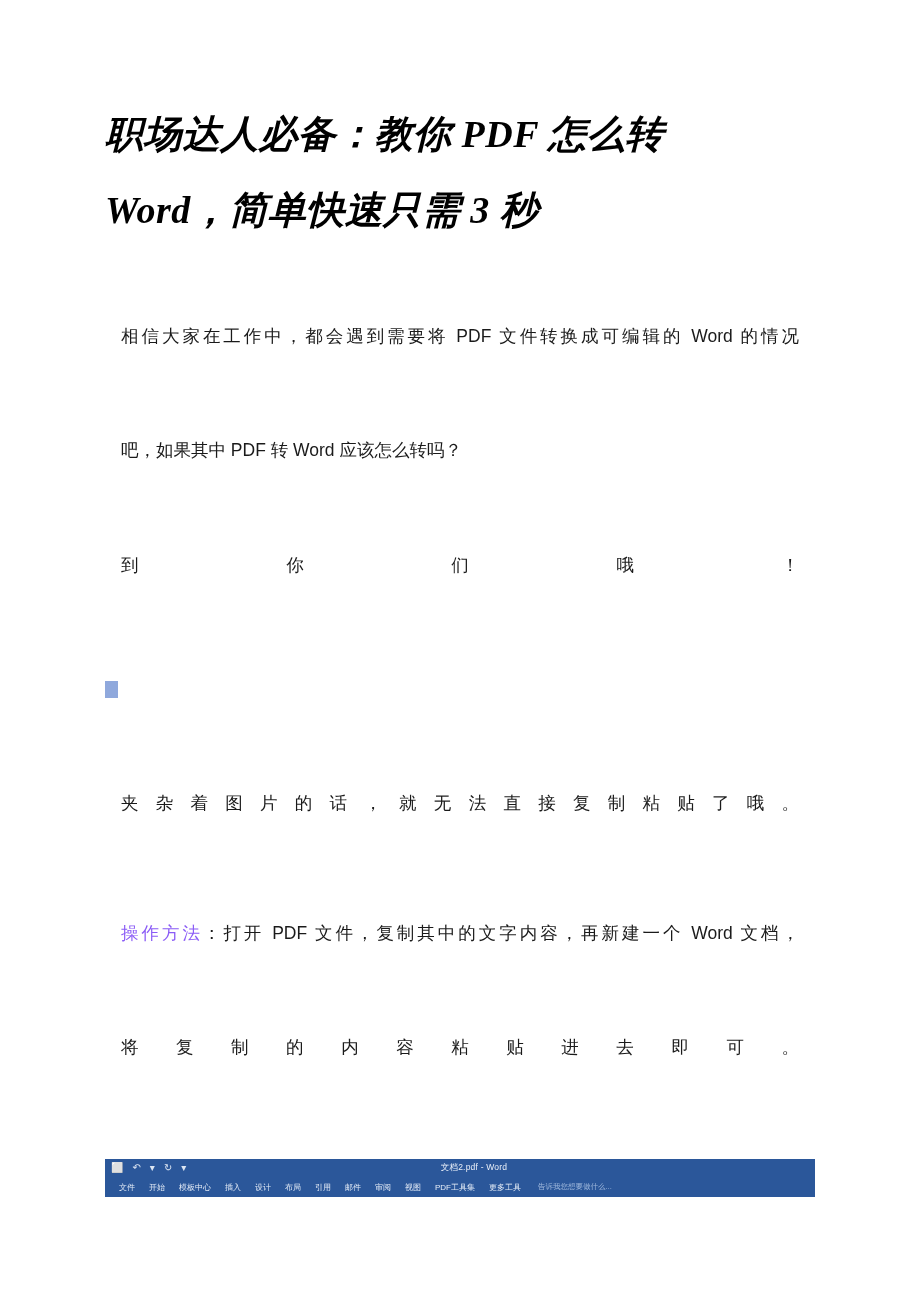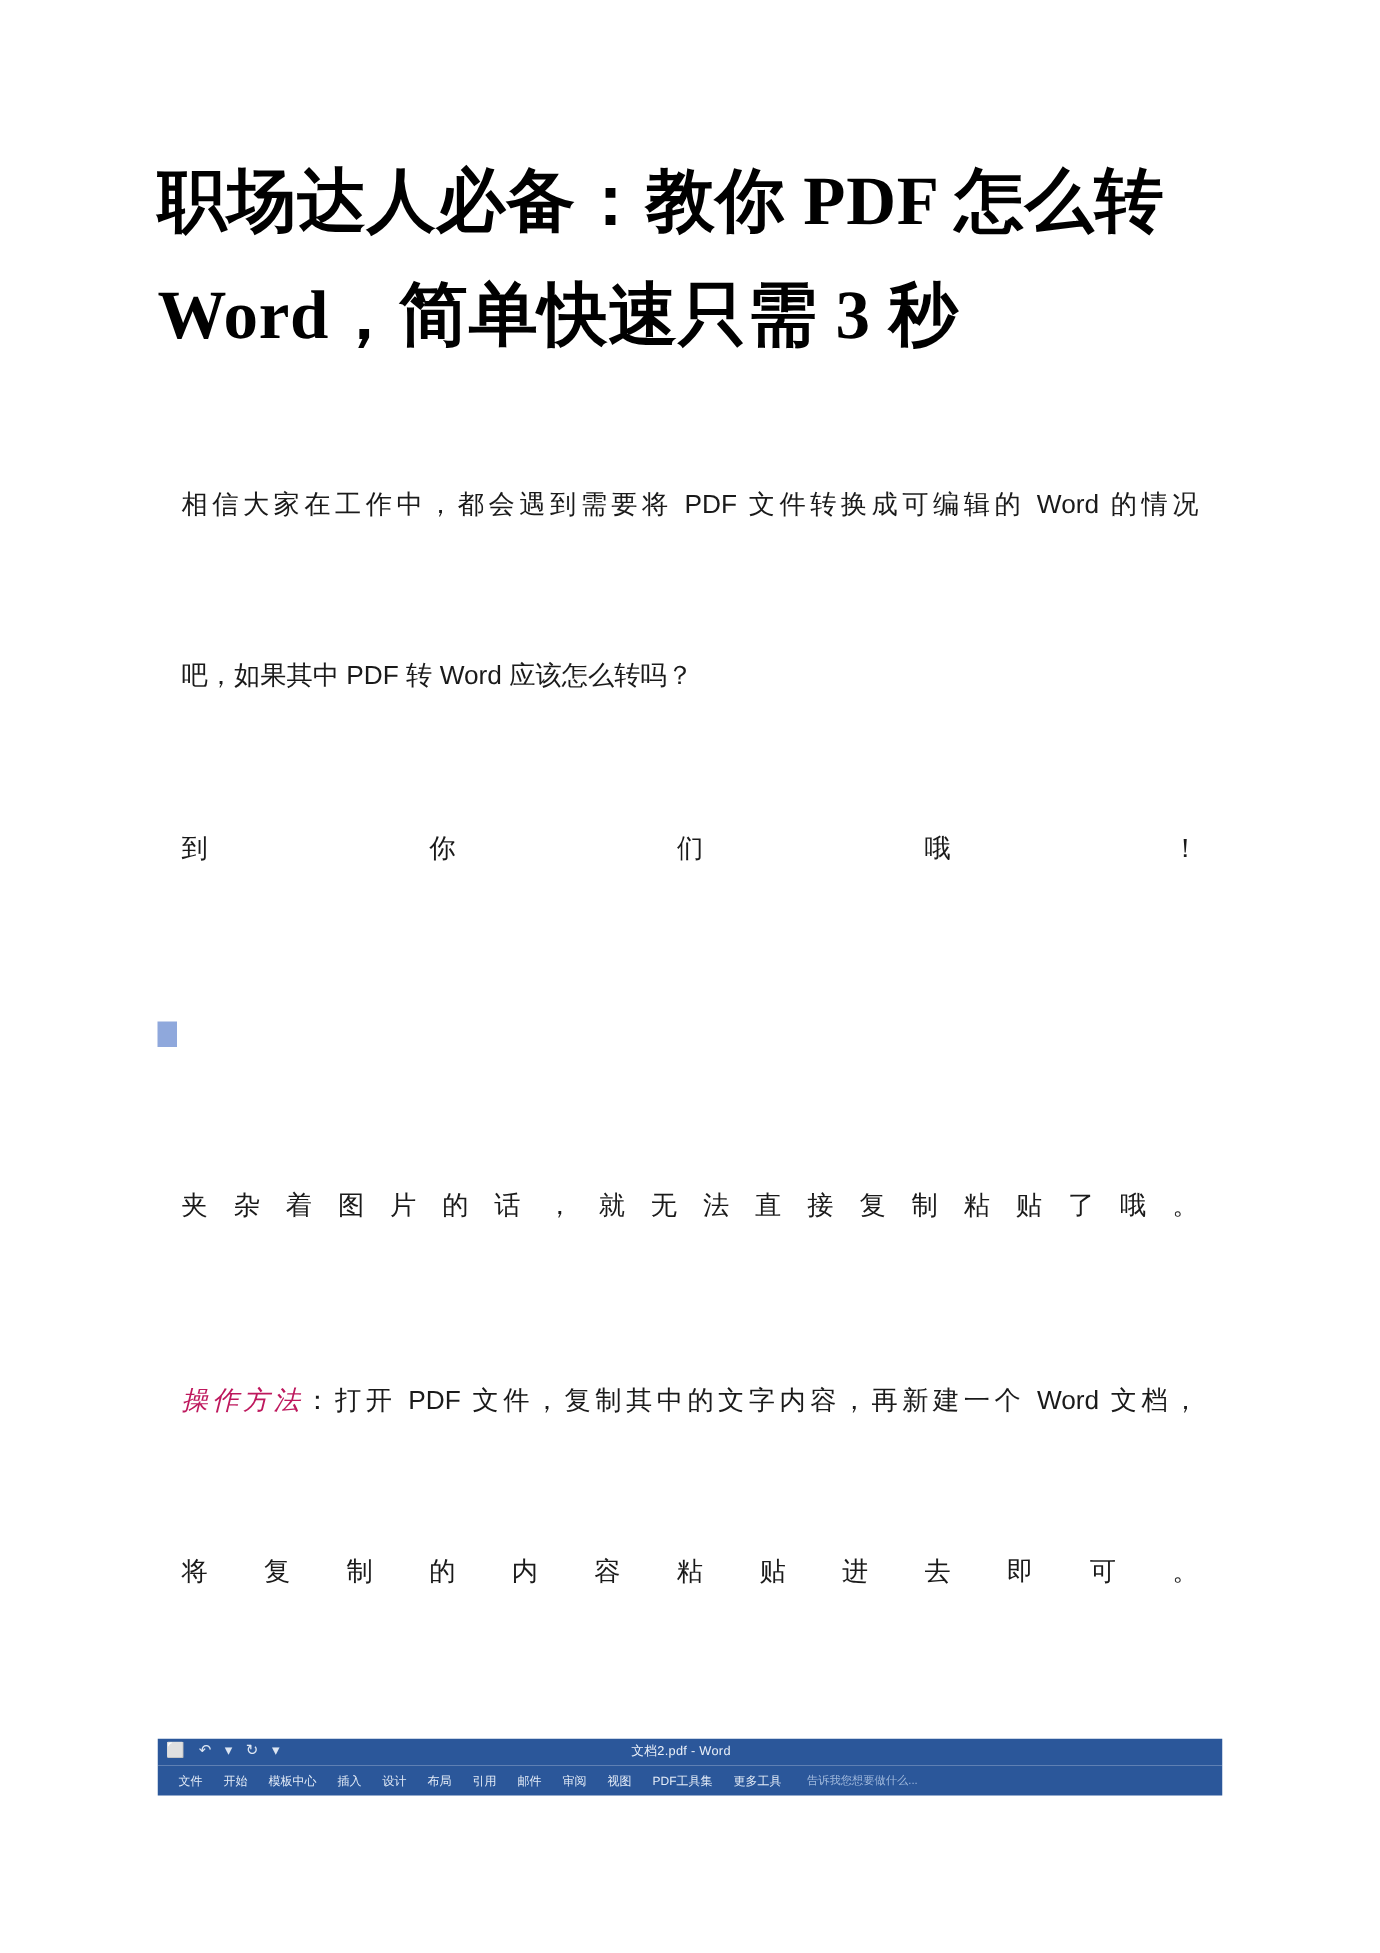--- a/index.html
+++ b/index.html
@@ -8,22 +8,22 @@
     font-family:"Liberation Sans","DejaVu Sans",sans-serif;
     -webkit-font-smoothing:antialiased;
     overflow:hidden;position:relative;
   }
   .page{position:absolute;left:0;top:0;width:920px;height:1302px;}
   .content{position:absolute;left:105px;top:0;width:710px;}
 
   
   .doc-title{
     font-family:"Liberation Serif","DejaVu Serif",serif;
-    font-weight:bold;font-size:46px;line-height:76px;
-    color:#000;margin:0;padding-top:96px;letter-spacing:0.5px;
+    font-weight:bold;font-size:38px;line-height:76px;
+    color:#000;margin:0;padding-top:96px;letter-spacing:0.5px;font-style:italic;
   }
   .doc-title .l2{display:block;}
 
   
   .para{
     font-size:17.5px;line-height:57px;color:#1a1a1a;
     margin:16px;text-align:justify;text-justify:inter-character;
   }
   .para .stretch{
     display:block;text-align:justify;text-justify:inter-character;
@@ -38,37 +38,37 @@
     font-size:18px;line-height:46px;font-weight:bold;
     color:#8FA8DC;margin:0;
     text-align:justify;text-justify:inter-character;
     display:block;
   }
   .blue-head:after{content:"";display:inline-block;width:100%;}
   .bullet{
     display:inline-block;width:13px;height:17px;
     background:#8FA8DC;vertical-align:-2px;margin-right:1px;
   }
-  .hl-label{color:#be185d;font-style:italic;}
+  .hl-label{color:#8b5cf6;}
 
   
   .shot{
     position:relative;width:710px;height:198px;
     background:#ffffff;overflow:hidden;
     margin:0;
   }
   .w-titlebar{
     position:absolute;left:0;top:0;width:710px;height:18px;
     background:#2B579A;
   }
   .qat{position:absolute;left:6px;top:2px;display:flex;align-items:center;gap:9px;}
   .qat span{color:#dde6f3;font-size:10px;line-height:13px;}
   .w-doctitle{
     position:absolute;left:0;top:3px;width:698px;text-align:center;
-    color:#eaf0f9;font-size:8.5px;letter-spacing:.2px;
+    color:#eaf0f9;font-size:8.5px;letter-spacing:.2px;padding-left:20px;
   }
   .w-ribbon{
     position:absolute;left:0;top:18px;width:710px;height:20px;
     background:#2B579A;display:flex;align-items:center;
     padding-left:7px;box-sizing:border-box;gap:0;
   }
   .w-tab{
     color:#e3ebf7;font-size:8px;padding:0 7px;white-space:nowrap;
   }
   .w-search{

